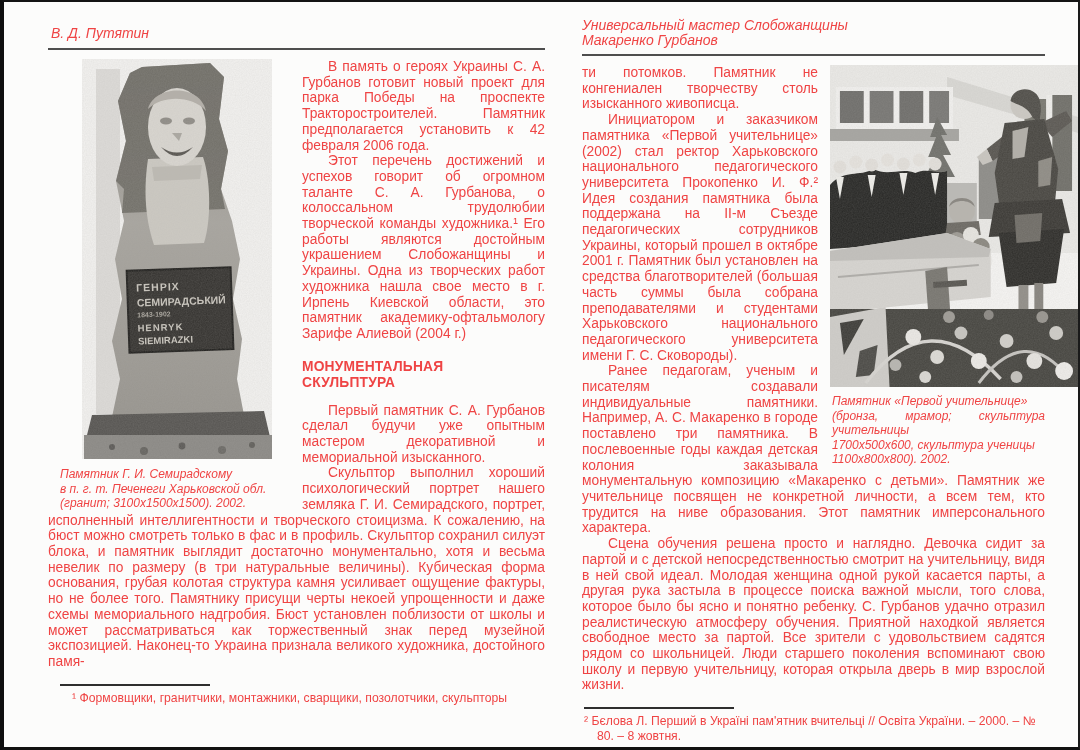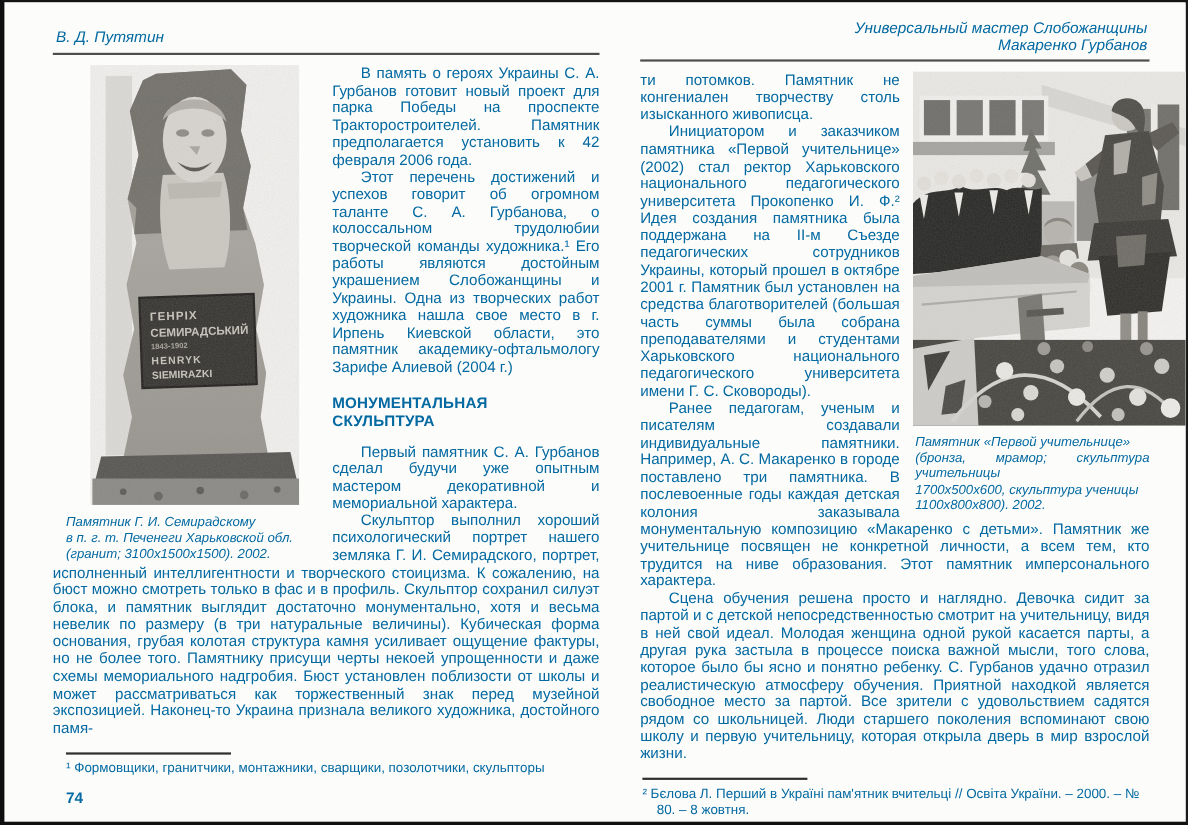--- a/index.html
+++ b/index.html
@@ -1,45 +1,45 @@
 <!DOCTYPE html>
 <html><head>
 <meta charset="utf-8">
 <style>
   html,body{margin:0;padding:0;background:#e9e9e9;}
   .scan{
     position:relative;width:1080px;height:750px;box-sizing:border-box;
     background:#fcfcfb;overflow:hidden;
     border-left:4px solid #0f0f0f;border-top:2px solid #141414;
     border-right:2px solid #1a1a1a;border-bottom:3px solid #111;
-    font-family:"Liberation Sans","DejaVu Sans",sans-serif;color:#0369a1;
+    font-family:"Liberation Sans","DejaVu Sans",sans-serif;color:#ef4444;
   }
   .page{position:absolute;top:14px;}
   .page-l{left:44px;width:497px;}
   .page-r{left:578px;width:463px;}
   .runhead{font-style:italic;font-size:14px;line-height:15px;
     border-bottom:2px solid #4e4e4e;}
   .runhead-l{padding:10px 0 7px 3px;}
-  .runhead-r{text-align:right;padding:2px 2px 6px 0;}
+  .runhead-r{padding:2px 2px 6px 0;}
   .body-text{font-size:13.8px;line-height:15.7px;text-align:justify;margin-top:9px;}
   .body-text p{margin:0;text-indent:26px;}
   .body-text p.noindent{text-indent:0;}
   h3.sect{font-size:13.8px;line-height:16px;margin:17px 12px 12px 0;letter-spacing:.2px;}
   figure{margin:0;}
   .fig-l{float:left;width:240px;margin:0 14px 2px 0;}
   .fig-l .photo{margin-left:34px;width:190px;height:400px;}
   .fig-l figcaption{margin:8px 0 0 12px;}
   .fig-r{float:right;width:215px;margin:0 0 2px 12px;}
   .fig-r .photo{width:248px;height:322px;}
   .fig-r figcaption{margin:7px 0 0 2px;}
   figcaption{font-style:italic;font-size:12px;line-height:14.5px;white-space:pre-line;}
   .photo svg{display:block;width:100%;height:100%;}
   .footnote-block{clear:both;}
   .fn-rule{width:150px;border:none;border-top:2px solid #2e2e2e;margin:14px 0 5px 12px;}
-  .fn{font-size:12.2px;line-height:15px;margin:0 0 0 12px;padding-left:13px;text-indent:-13px;}
+  .fn{font-size:12.2px;line-height:15px;margin:0 0 0 24px;padding-left:13px;text-indent:-13px;}
   .pagenum{font-size:14px;font-weight:bold;margin-top:11px;}
   .pagenum-l{margin-left:12px;}
   .plaque-txt{font-family:"Liberation Sans","DejaVu Sans",sans-serif;font-weight:bold;}
 </style>
 </head>
 <body>
 
 <div class="scan">
 
   <div class="page page-l">
@@ -100,28 +100,27 @@
           </svg>
         </div>
         <figcaption>Памятник Г. И. Семирадскому
 в п. г. т. Печенеги Харьковской обл.
 (гранит; 3100х1500х1500). 2002.</figcaption>
       </figure>
 
       <p>В память о героях Украины С. А. Гурбанов готовит новый проект для парка Победы на проспекте Тракторостроителей. Памятник предполагается установить к 42 февраля 2006 года.</p>
       <p>Этот перечень достижений и успехов говорит об огромном таланте С. А. Гурбанова, о колоссальном трудолюбии творческой команды художника.¹ Его работы являются достойным украшением Слобожанщины и Украины. Одна из творческих работ художника нашла свое место в г. Ирпень Киевской области, это памятник академику-офтальмологу Зарифе Алиевой (2004 г.)</p>
       <h3 class="sect">МОНУМЕНТАЛЬНАЯ СКУЛЬПТУРА</h3>
-      <p>Первый памятник С. А. Гурбанов сделал будучи уже опытным мастером декоративной и мемориальной характера.</p>
+      <p>Первый памятник С. А. Гурбанов сделал будучи уже опытным мастером декоративной и мемориальной изысканного.</p>
       <p>Скульптор выполнил хороший психологический портрет нашего земляка Г. И. Семирадского, портрет, исполненный интеллигентности и творческого стоицизма. К сожалению, на бюст можно смотреть только в фас и в профиль. Скульптор сохранил силуэт блока, и памятник выглядит достаточно монументально, хотя и весьма невелик по размеру (в три натуральные величины). Кубическая форма основания, грубая колотая структура камня усиливает ощущение фактуры, но не более того. Памятнику присущи черты некоей упрощенности и даже схемы мемориального надгробия. Бюст установлен поблизости от школы и может рассматриваться как торжественный знак перед музейной экспозицией. Наконец-то Украина признала великого художника, достойного памя-</p>
     </div>
 
     <div class="footnote-block">
       <hr class="fn-rule">
       <p class="fn">¹ Формовщики, гранитчики, монтажники, сварщики, позолотчики, скульпторы</p>
-      <div class="pagenum pagenum-l">74</div>
     </div>
   </div>
 
   <div class="page page-r">
     <div class="runhead runhead-r">
       <div>Универсальный мастер Слобожанщины</div>
       <div>Макаренко Гурбанов</div>
     </div>
 
     <div class="body-text">

